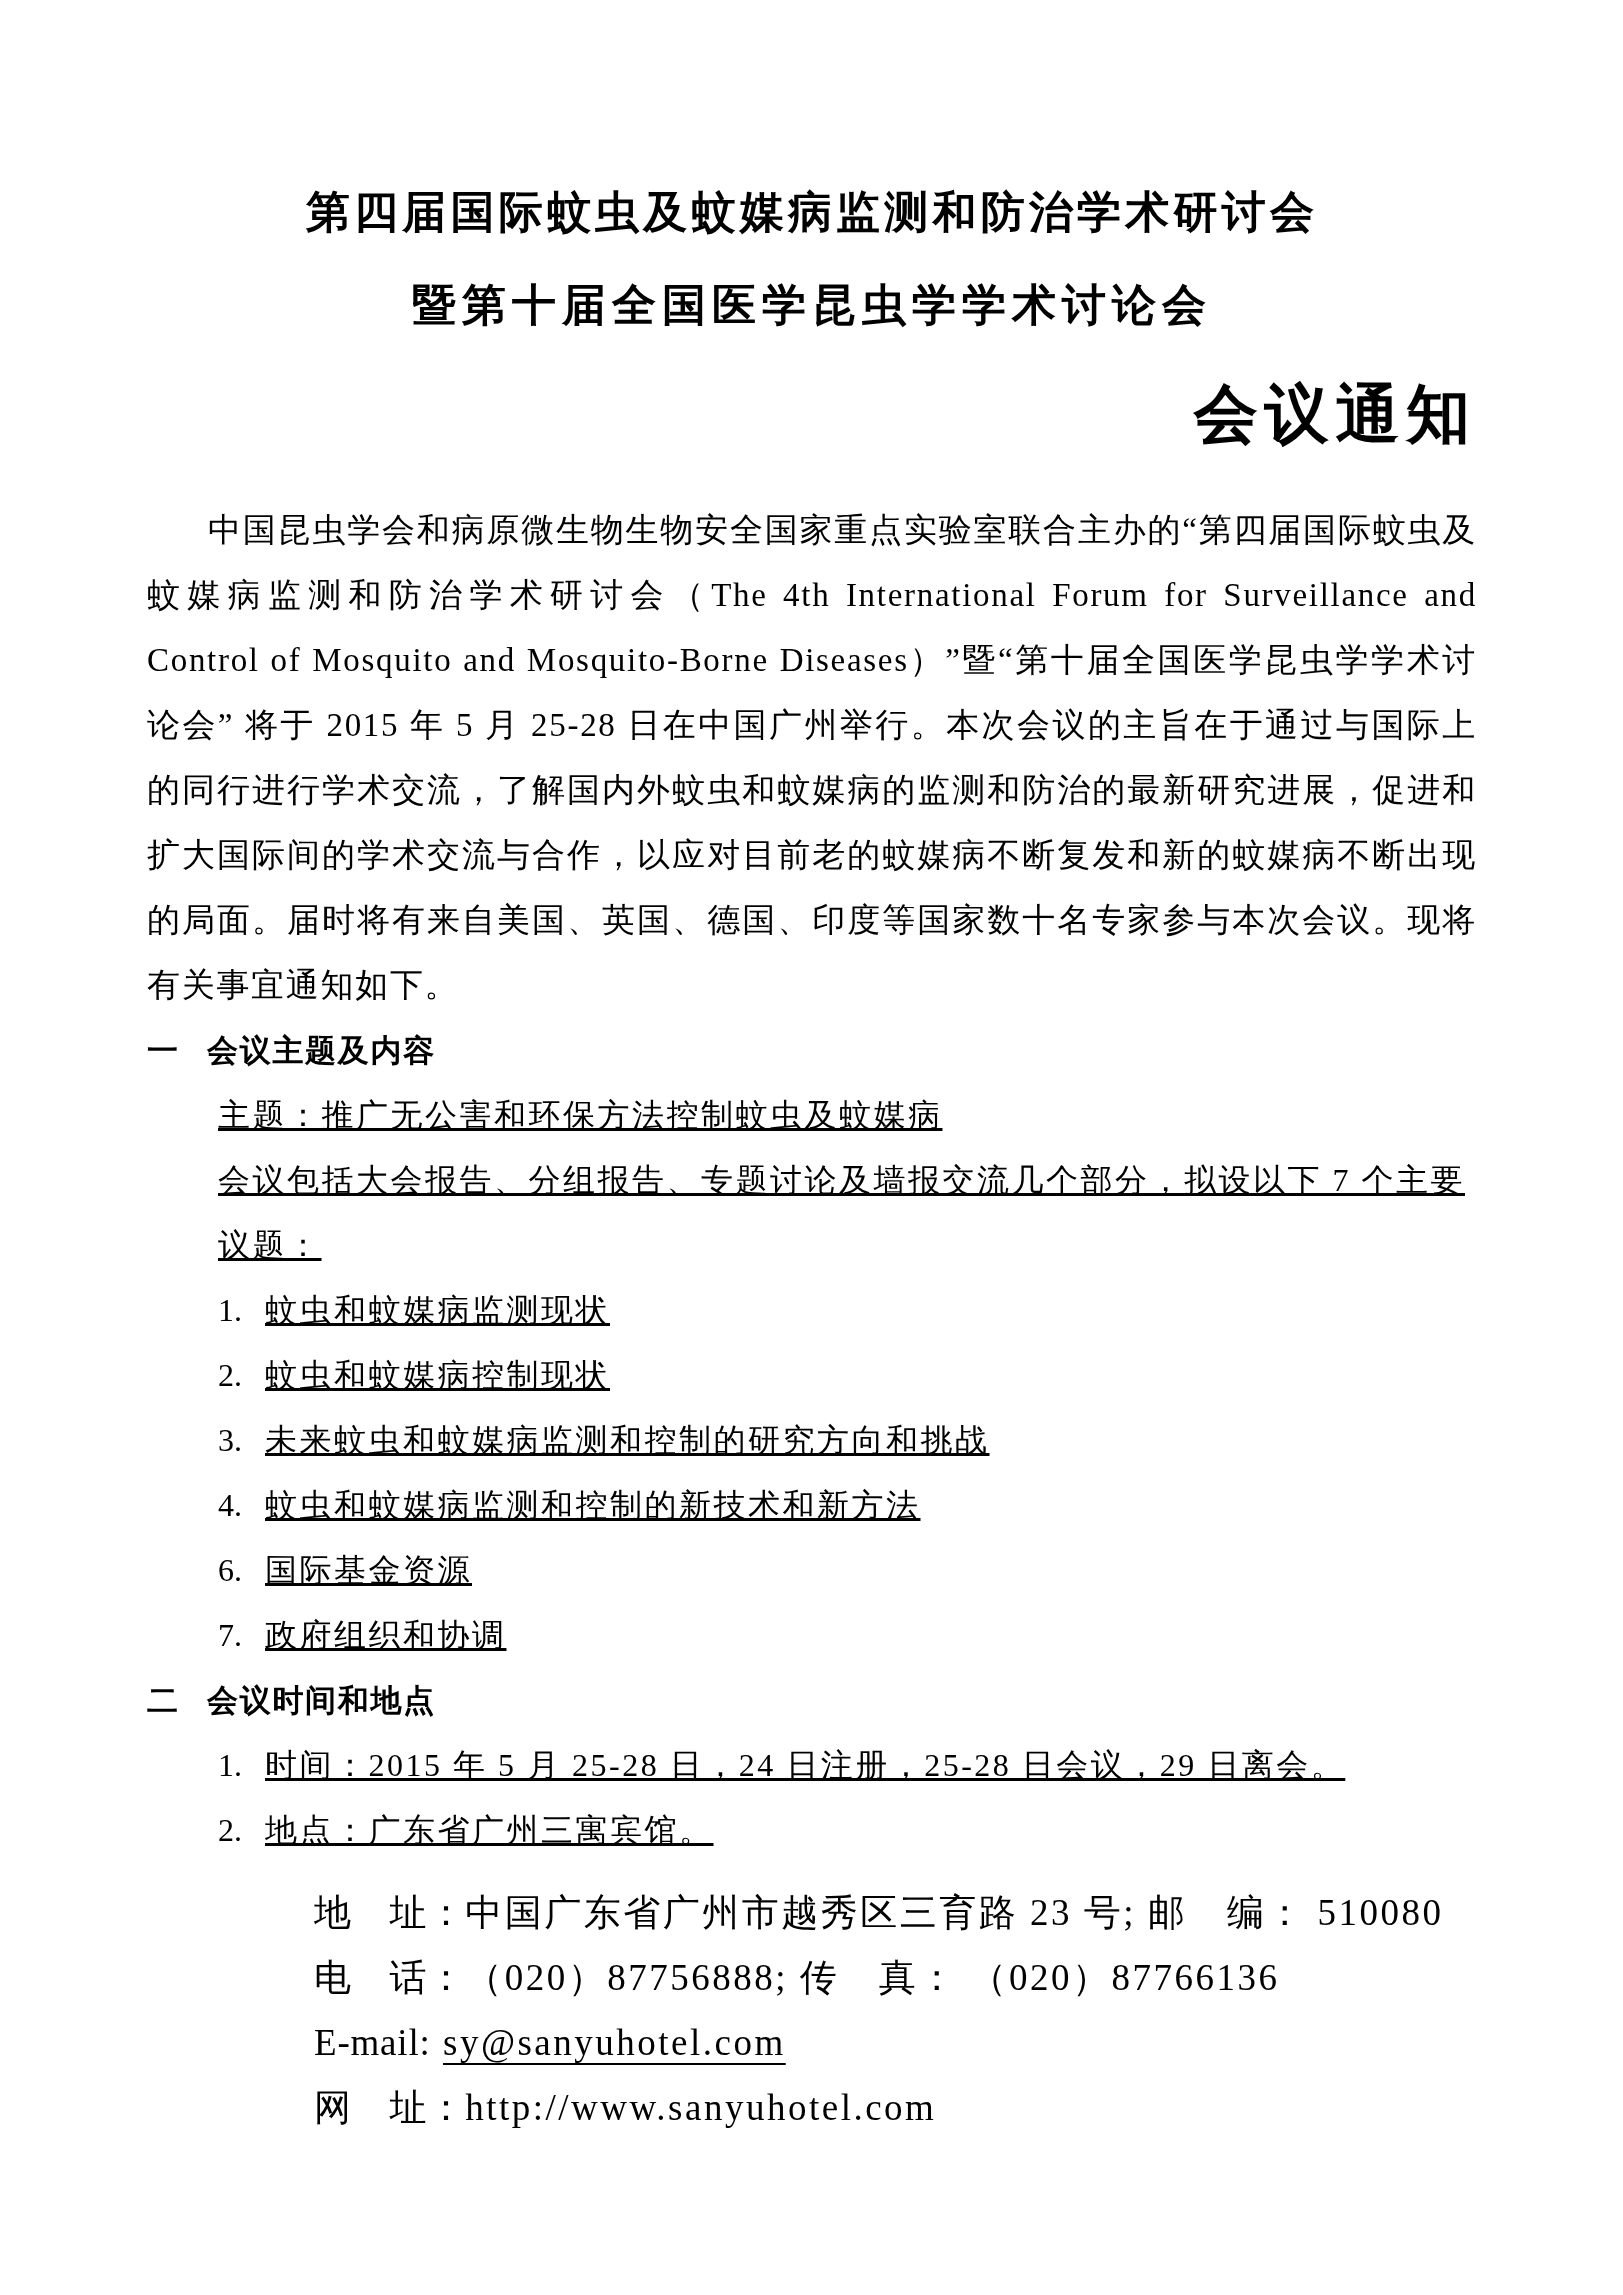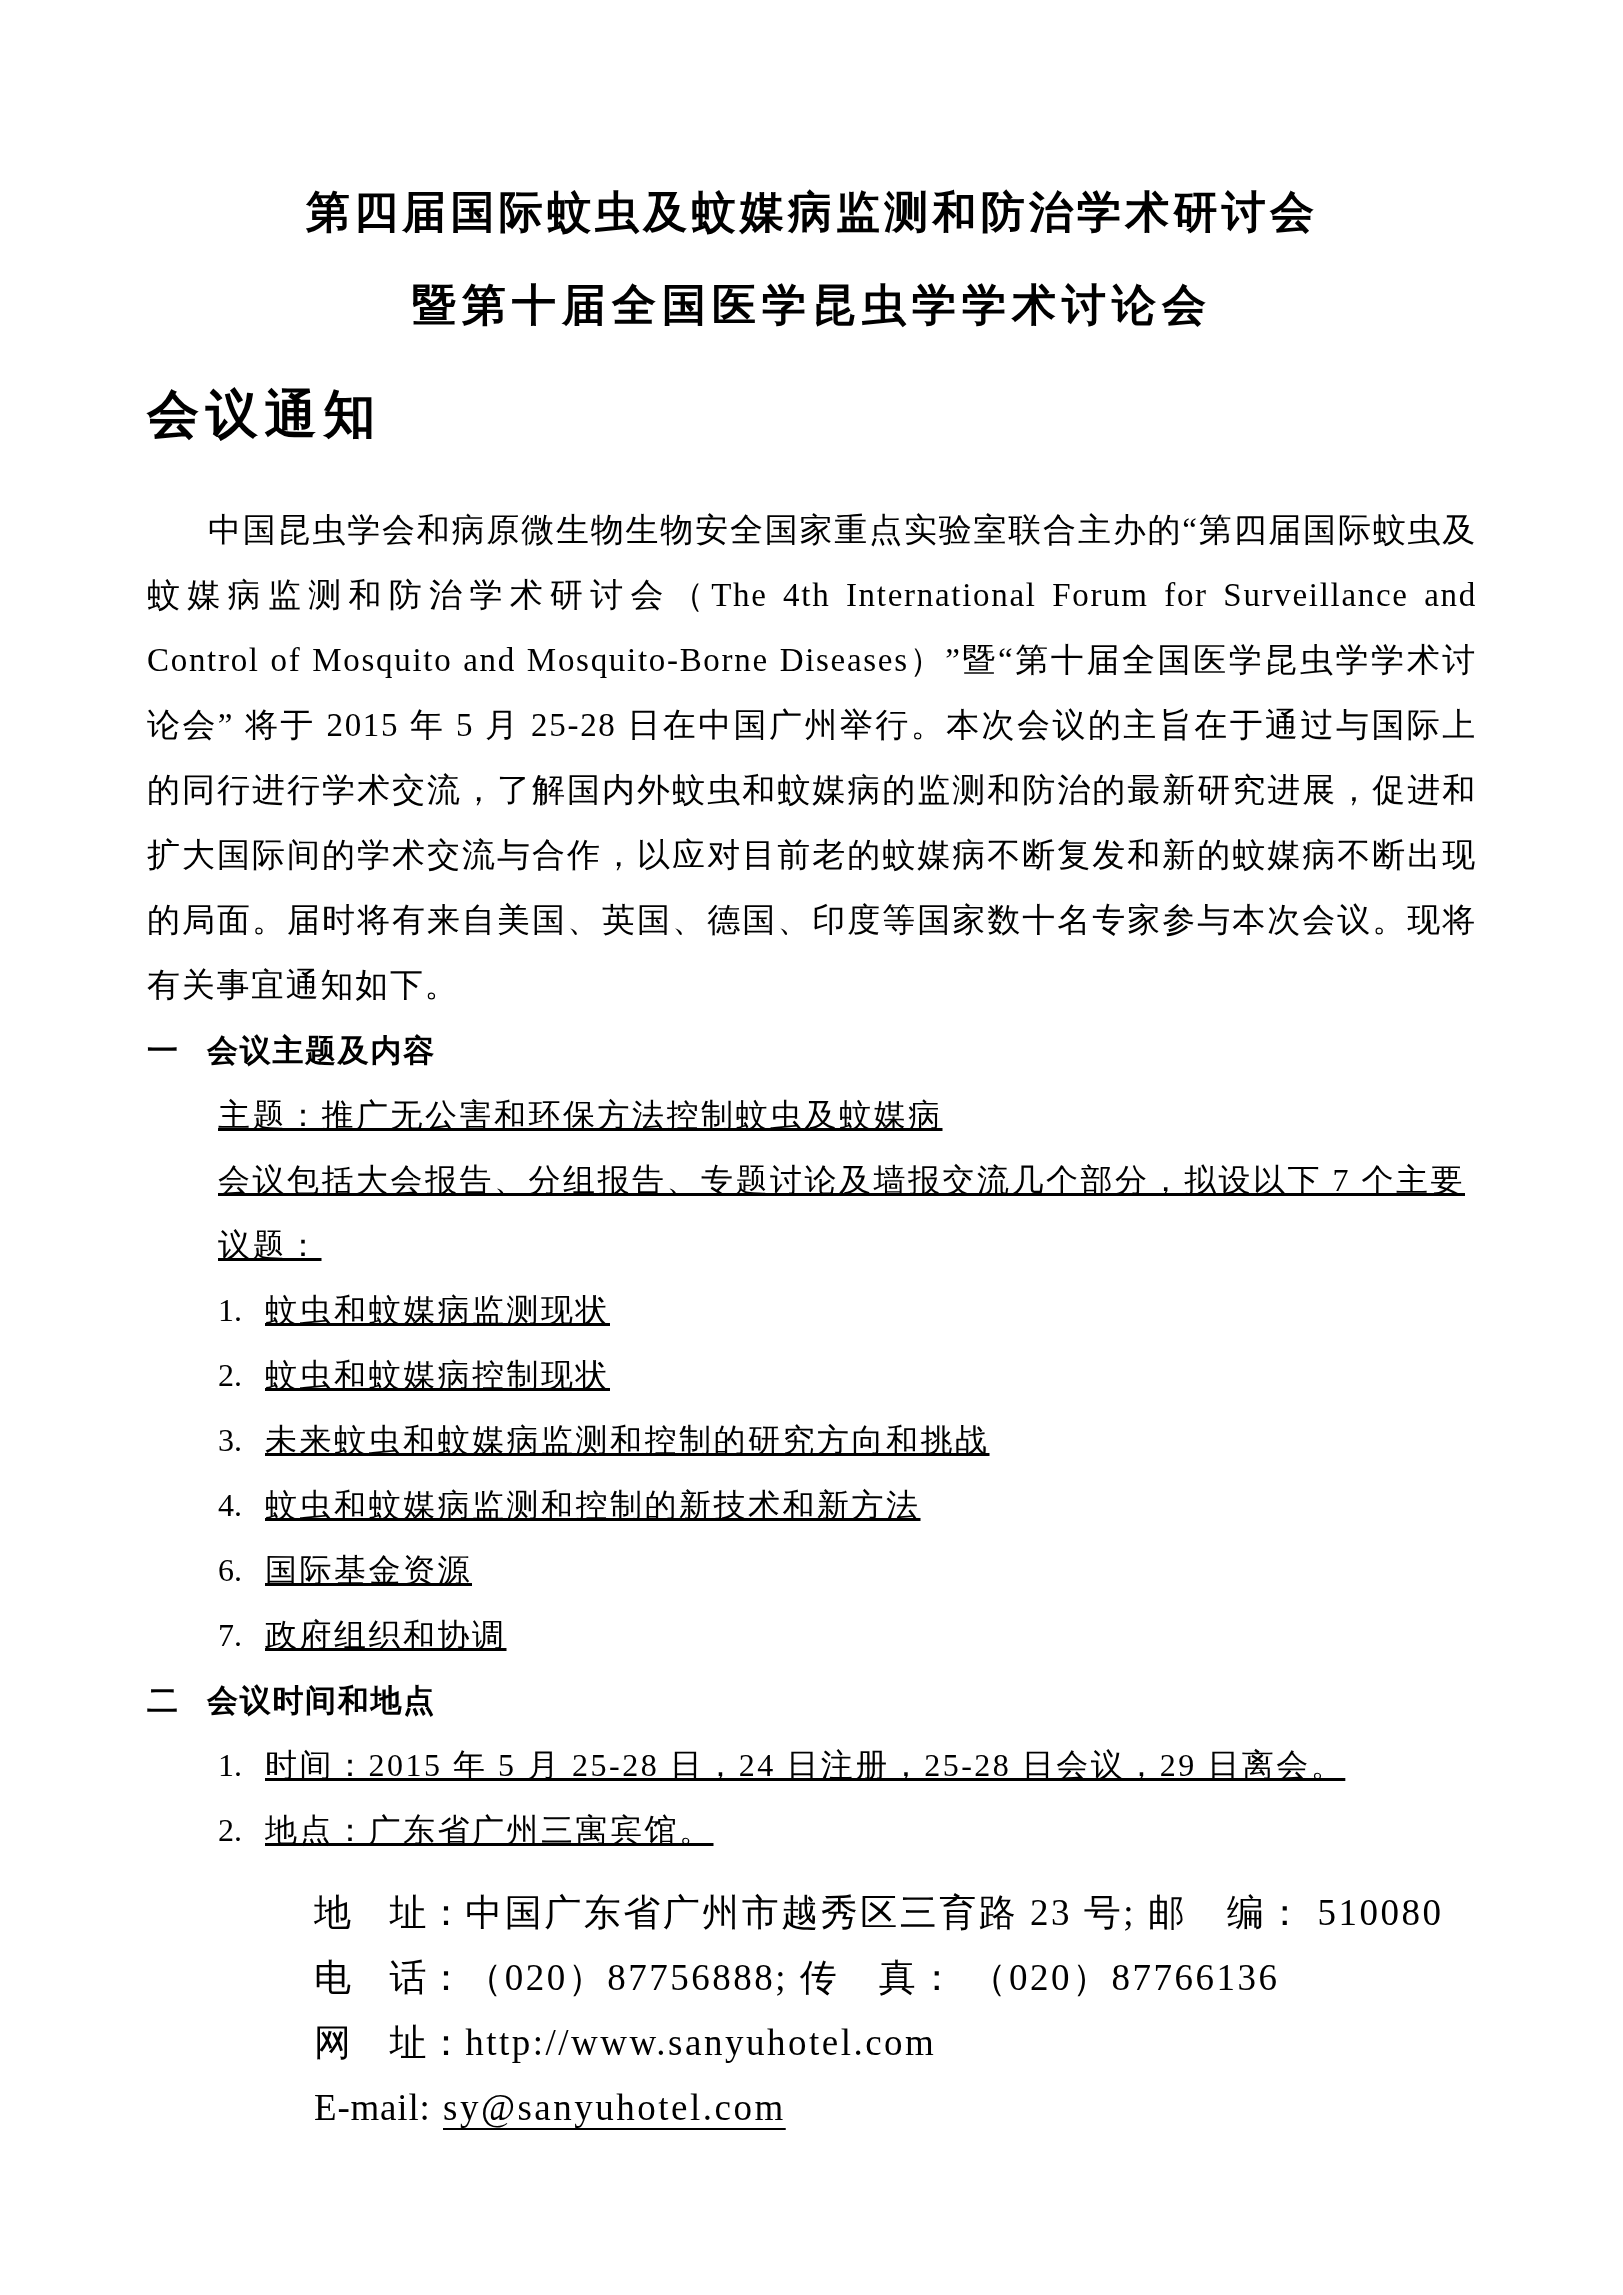--- a/index.html
+++ b/index.html
@@ -23,22 +23,22 @@
     text-align: center;
     font-size: 44px;
     line-height: 49px;
     font-weight: bold;
     letter-spacing: 4.2px;
     font-family: "Liberation Serif", serif;
   }
   .title2 { margin-top: 44px; letter-spacing: 6px; }
   .notice {
     margin: 52px 0 0 0;
-    text-align: left;
-    font-size: 52px;
+    text-align: right;
+    font-size: 64px;
     line-height: 64px;
     font-weight: bold;
     letter-spacing: 6.8px;
     font-family: "Liberation Sans", sans-serif;
   }
   .intro {
     margin: 52px 0 0 0;
     font-size: 33px;
     line-height: 65px;
     letter-spacing: 1.7px;
@@ -147,23 +147,23 @@
   <div class="contact">
     <div class="contact-line">
       <span class="contact-label">地　址：</span>
       <span class="contact-value">中国广东省广州市越秀区三育路 23 号;  邮　编：  510080</span>
     </div>
     <div class="contact-line">
       <span class="contact-label">电　话：</span>
       <span class="contact-value">（020）87756888;  传　真：  （020）87766136</span>
     </div>
     <div class="contact-line">
+      <span class="contact-label">E-mail:</span>
+      <span class="contact-value email-link">sy@sanyuhotel.com</span>
+    </div>
+    <div class="contact-line">
       <span class="contact-label">网　址：</span>
       <span class="contact-value">http://www.sanyuhotel.com</span>
-    </div>
-    <div class="contact-line">
-      <span class="contact-label">E-mail:</span>
-      <span class="contact-value email-link">sy@sanyuhotel.com</span>
     </div>
   </div>
 
 </div>
 
 
 </body></html>

